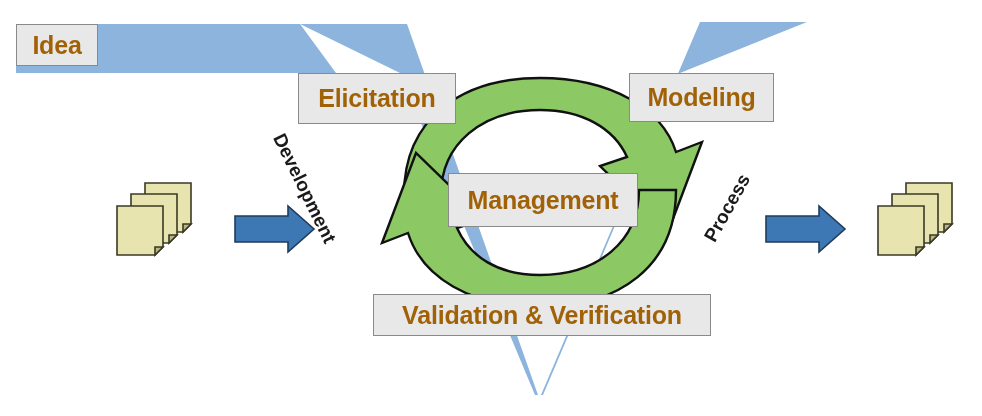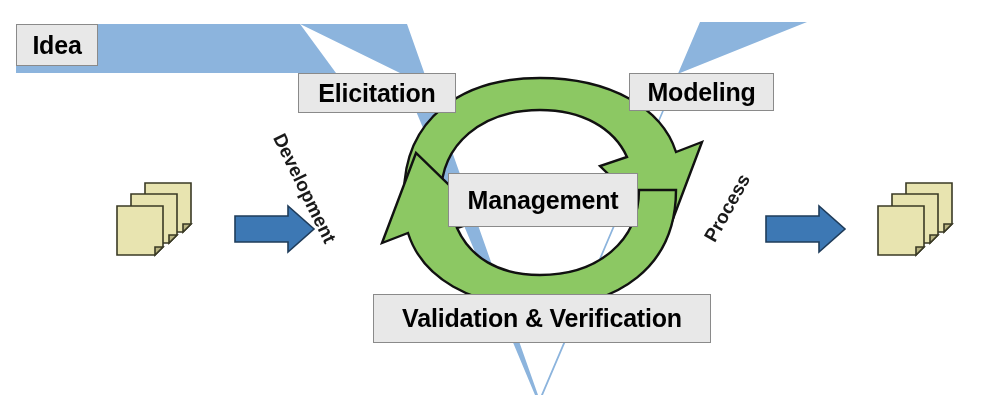--- a/index.html
+++ b/index.html
@@ -13,30 +13,30 @@
   #stage svg.layer{position:absolute;left:0;top:0;width:982px;height:416px;}
 
   
   .labelbox{
     position:absolute;
     background:#e8e8e8;
     border:1px solid #8a8a8a;
     box-sizing:border-box;
     display:flex;align-items:center;justify-content:center;
     font-weight:bold;
-    color:#000000;
+    color:#a16207;
     white-space:nowrap;
     letter-spacing:-0.2px;
     z-index:40;
   }
   #box-idea{left:16px;top:24px;width:82px;height:42px;font-size:25px;}
-  #box-elicitation{left:298px;top:73px;width:158px;height:40px;font-size:25px;}
-  #box-modeling{left:629px;top:73px;width:145px;height:38px;font-size:25px;}
+  #box-elicitation{left:298px;top:73px;width:158px;height:51px;font-size:25px;}
+  #box-modeling{left:629px;top:73px;width:145px;height:49px;font-size:25px;}
   #box-management{left:448px;top:173px;width:190px;height:54px;font-size:25px;}
-  #box-validation{left:373px;top:294px;width:338px;height:49px;font-size:25px;}
+  #box-validation{left:373px;top:294px;width:338px;height:42px;font-size:25px;}
 
   
   .armtext{
     position:absolute;
     font-weight:bold;
     font-size:19px;
     color:#1a1a1a;
     white-space:nowrap;
     z-index:35;
     transform-origin:0 0;

